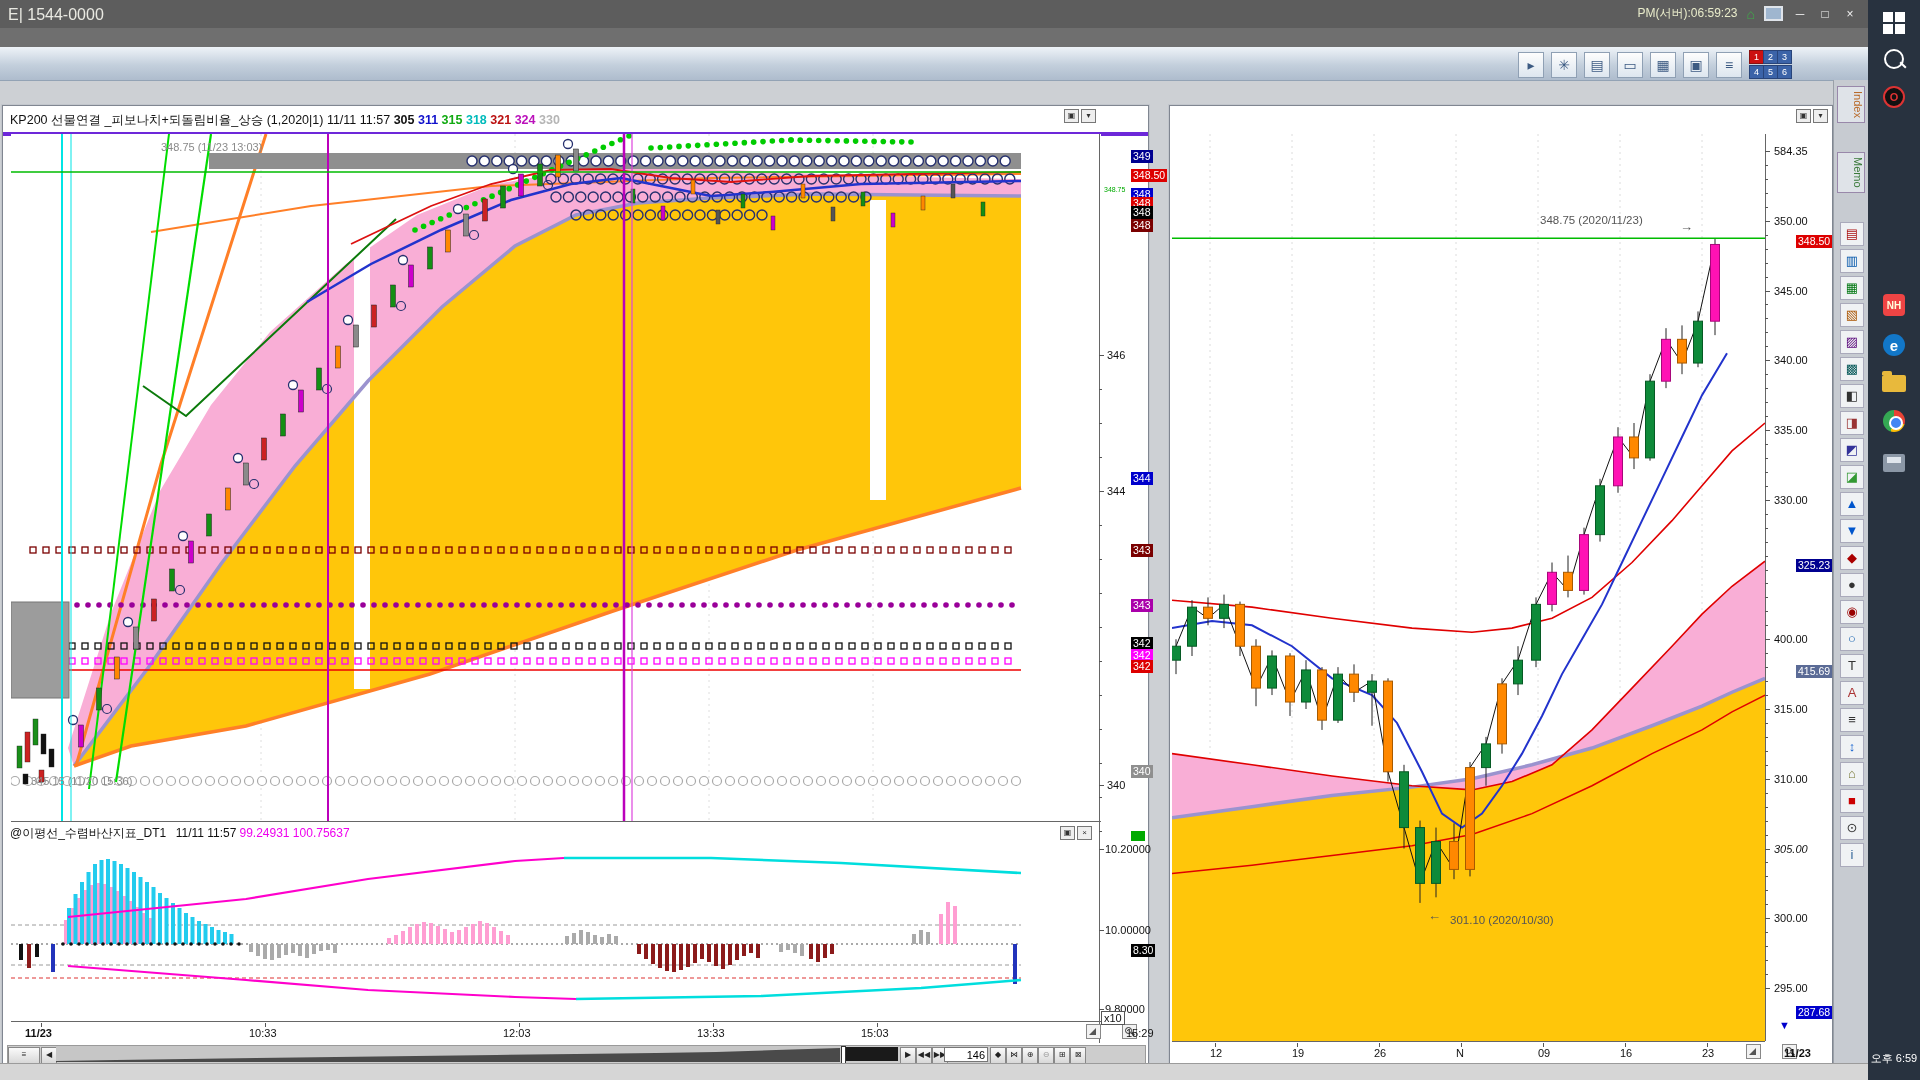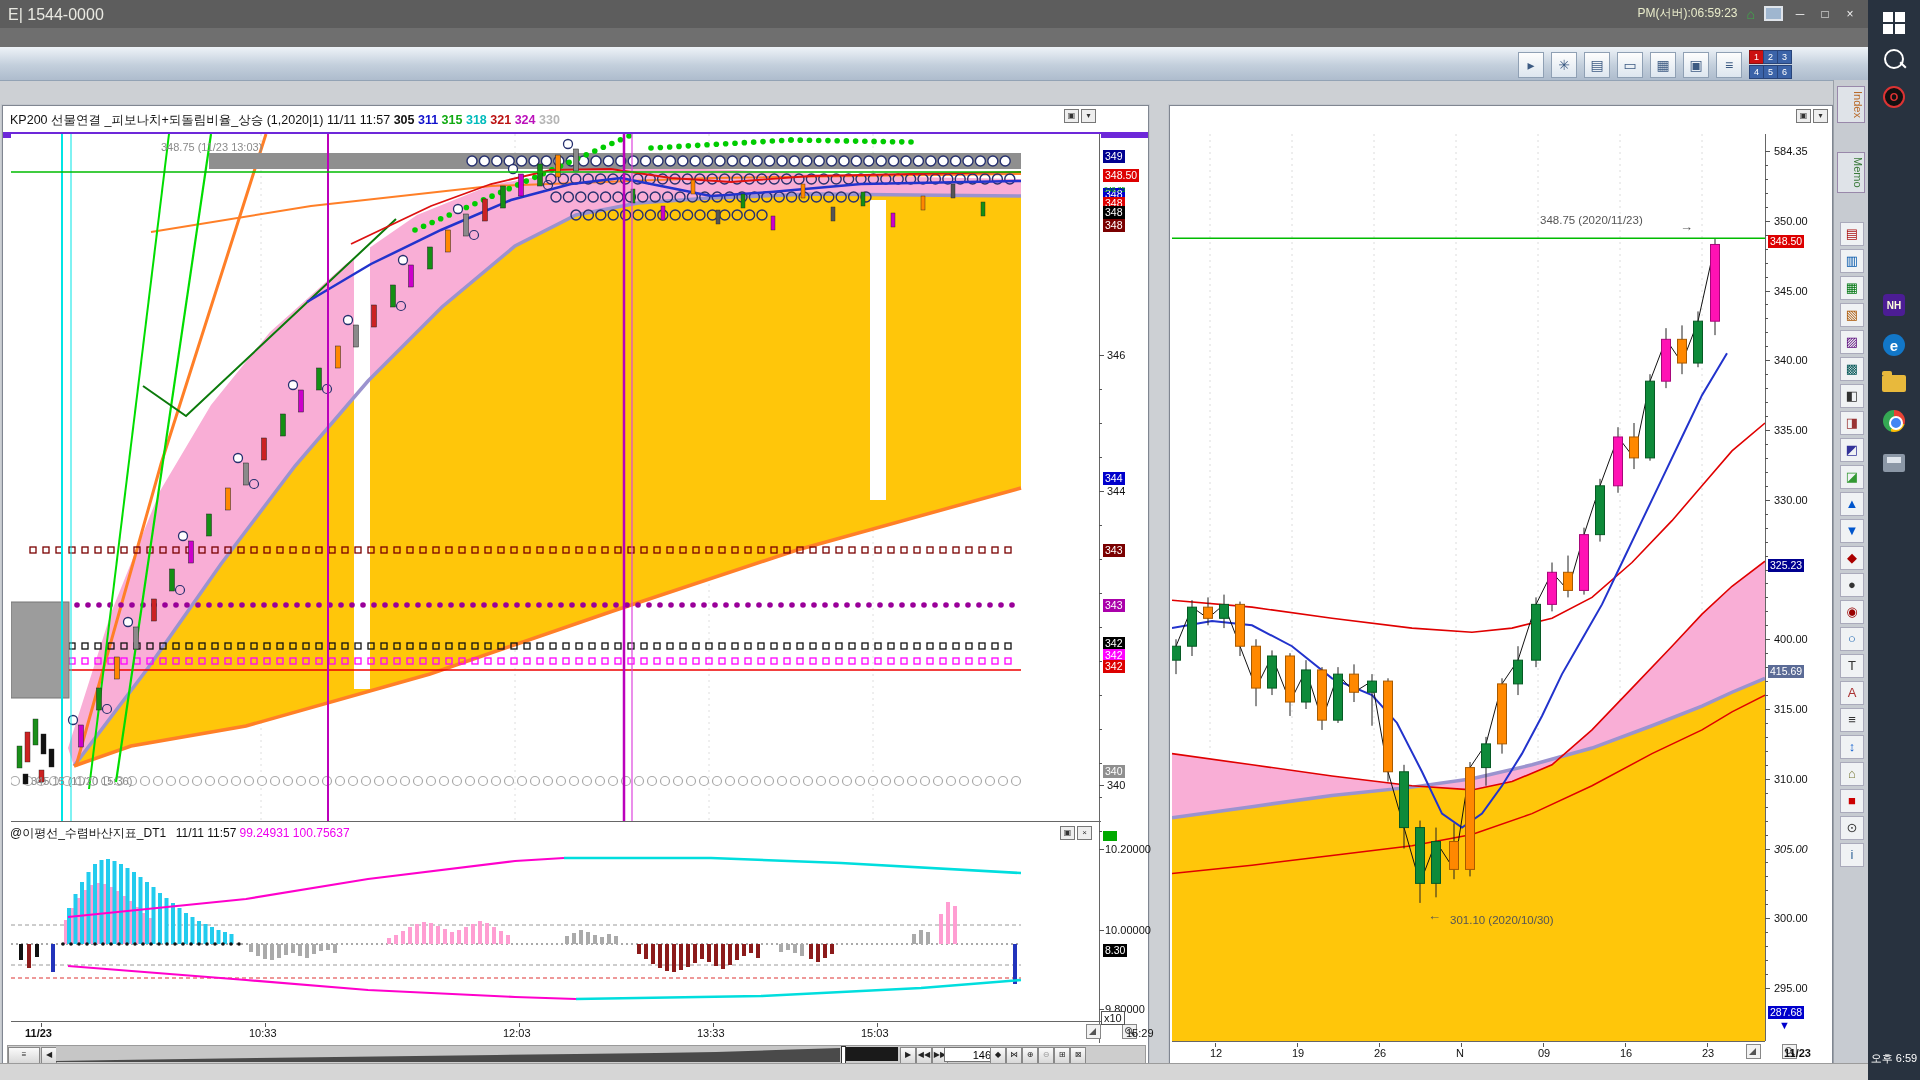--- a/index.html
+++ b/index.html
@@ -19,38 +19,38 @@
     display:flex;align-items:center;justify-content:center;font-size:14px;color:#3c5a82;}
   .pager{display:grid;grid-template-columns:13px 13px 13px;grid-gap:1px;}
   .pgc{width:13px;height:12px;background:#3b63a8;color:#fff;font-size:9px;text-align:center;line-height:12px;border:1px solid #28447a;}
   .pgc.red{background:#cc1111;border-color:#881111;}
   .homeico{color:#3fae49;font-size:14px;}
   .monico{width:15px;height:11px;border:2px solid #dfe4ea;background:#9fb6cf;}
   
   .panel{background:#fff;border:1px solid #808691;box-shadow:0 0 0 1px #c2c6cc;}
   #panelL{left:2px;top:105px;width:1145px;height:958px;}
   #panelR{left:1169px;top:105px;width:662px;height:958px;}
-  .ptitle{position:absolute;left:0;top:0;right:0;height:26px;background:#fff;border-bottom:6px solid #6d28d9;
+  .ptitle{position:absolute;left:0;top:0;right:0;height:26px;background:#fff;border-bottom:4px solid #6d28d9;
     white-space:nowrap;overflow:hidden;}
   .ptitle .tx{position:absolute;left:7px;top:6px;font-size:12.5px;color:#111;}
   .corner{position:absolute;top:3px;display:flex;gap:2px;}
   .cbtn{width:13px;height:12px;border:1px solid #777;background:#eee;font-size:8px;line-height:11px;text-align:center;color:#333;}
   .axisline-v{position:absolute;width:1px;background:#666;}
   .axisline-h{position:absolute;height:1px;background:#666;}
   .ytick{position:absolute;color:#111;font-size:11px;}
   .ytickmark{position:absolute;width:5px;height:1px;background:#555;}
-  .ybox{position:absolute;color:#fff;font-size:10.5px;padding:0 2px;line-height:13px;}
+  .ybox{position:absolute;color:#fff;font-size:10.5px;padding:0 2px;line-height:13px;margin-left:28px;}
   .gtext{position:absolute;color:#00aa00;font-size:7px;line-height:7px;}
   .xlab{position:absolute;top:4px;color:#111;font-size:11px;}
   .xlab.bold{font-weight:bold;}
   
   #scrollrow{position:absolute;left:4px;top:939px;width:1137px;height:18px;background:#cdcdcd;border:1px solid #9a9a9a;}
   .navbtn{position:absolute;top:1px;width:14px;height:15px;border:1px solid #888;background:linear-gradient(#fafafa,#d8d8d8);
     font-size:8px;text-align:center;line-height:14px;color:#222;}
-  #navinput{position:absolute;top:1px;left:936px;width:38px;height:13px;border:1px solid #777;font-size:11px;text-align:right;padding:0 8px;}
+  #navinput{position:absolute;top:1px;left:936px;width:38px;height:13px;border:1px solid #777;font-size:11px;text-align:right;padding:0 2px;}
   .ic-box{width:13px;height:13px;border:1px solid #888;background:#f2f2f2;position:relative;display:inline-block;}
   .ic-draw:after{content:"";position:absolute;left:2px;top:3px;border-left:7px solid transparent;border-bottom:7px solid #555;}
   .ic-zoom:after{content:"";position:absolute;left:2px;top:2px;width:5px;height:5px;border:1.5px solid #333;border-radius:50%;}
   .ic-zoom:before{content:"";position:absolute;left:8px;top:8px;width:4px;height:1.5px;background:#333;transform:rotate(45deg);}
   
   #sidestrip{left:1833px;top:80px;width:35px;height:983px;background:#c7cbd1;border-left:1px solid #9aa0a8;}
   .vtab{position:absolute;left:3px;width:26px;border:1px solid #98a;background:#dfe3e8;
     writing-mode:vertical-rl;text-orientation:mixed;font-size:11px;text-align:center;padding:4px 0;}
   .sicon{position:absolute;left:6px;width:22px;height:22px;border:1px solid #aab;background:#f0f2f4;
     font-size:13px;text-align:center;line-height:21px;}
@@ -1253,21 +1253,21 @@
         <i></i>
       </span>
     </span>
   <span class="tkicon" style="top:44px;">
       <span class="csearch"></span>
     </span>
   <span class="tkicon" style="top:82px;">
       <span class="circ" style="background:#111;border:2px solid #d33;color:#d33;width:18px;height:18px;font-size:11px;">O</span>
     </span>
   <span class="tkicon" style="top:290px;">
-      <span class="circ" style="background:#4c1d95;border-radius:4px;font-size:10px;color:#ffd;width:22px;height:22px;">NH</span>
+      <span class="circ" style="background:#ef4444;border-radius:4px;font-size:10px;color:#ffd;width:22px;height:22px;">NH</span>
     </span>
   <span class="tkicon" style="top:330px;">
       <span class="circ" style="background:#1277c8;color:#fff;font-size:15px;width:22px;height:22px;">e</span>
     </span>
   <span class="tkicon" style="top:368px;">
       <span class="folder"></span>
     </span>
   <span class="tkicon" style="top:406px;">
       <span class="chrome"></span>
     </span>

